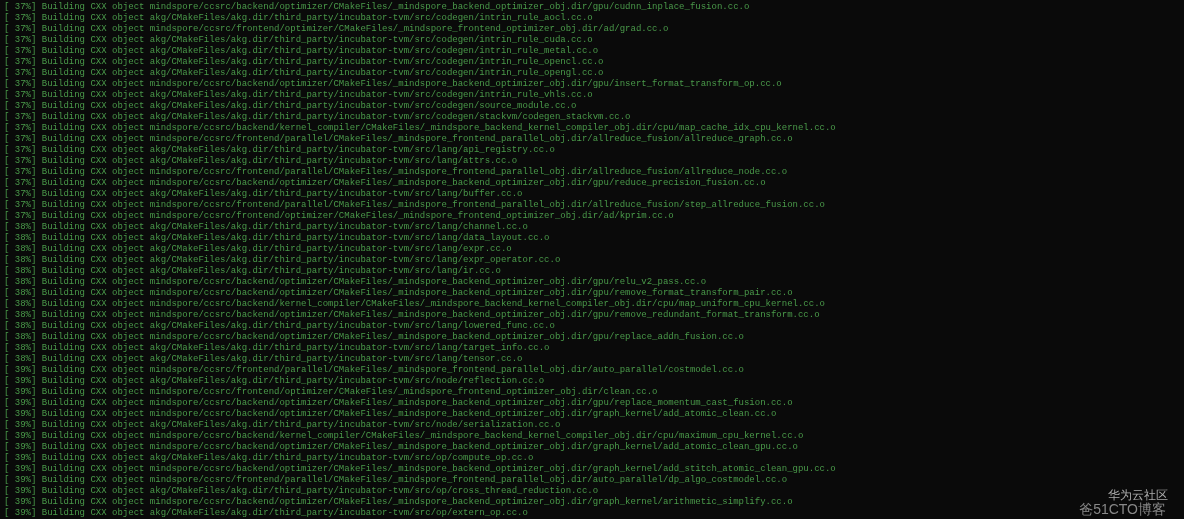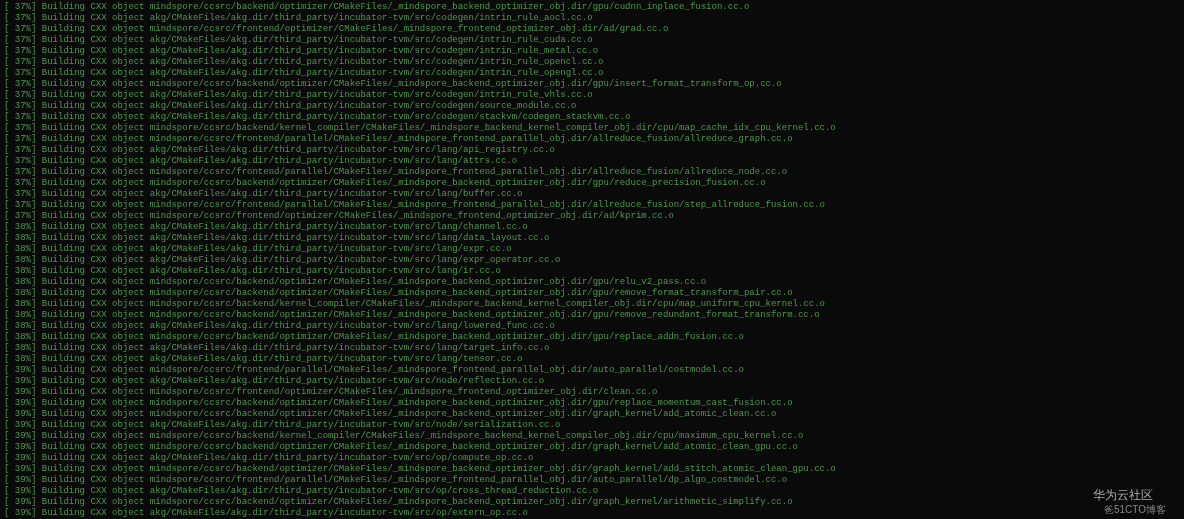--- a/index.html
+++ b/index.html
@@ -13,32 +13,32 @@
     height: 519px;
     overflow: hidden;
     position: relative;
     padding: 2px 4px;
   }
   .line { white-space: nowrap; }
   .pct { color: #4a9a4a; }
   .txt { color: #4a9a4a; margin-top: 28px; }
   .wm-top {
     position: absolute;
-    right: 31px;
+    right: 16px;
     bottom: 18px;
     color: #aaa;
     font-size: 12px;
     font-family: sans-serif;
   }
   .wm-bot {
     position: absolute;
     right: 18px;
     bottom: 4px;
     color: #888;
-    font-size: 10px;
+    font-size: 14px;
     font-family: sans-serif;
   }
 </style>
 </head>
 <body>
 
 <div id="terminal">
     <div class="line"><span class="pct">[ 37%] </span><span class="txt">Building CXX object mindspore/ccsrc/backend/optimizer/CMakeFiles/_mindspore_backend_optimizer_obj.dir/gpu/cudnn_inplace_fusion.cc.o</span></div>
     <div class="line"><span class="pct">[ 37%] </span><span class="txt">Building CXX object akg/CMakeFiles/akg.dir/third_party/incubator-tvm/src/codegen/intrin_rule_aocl.cc.o</span></div>
     <div class="line"><span class="pct">[ 37%] </span><span class="txt">Building CXX object mindspore/ccsrc/frontend/optimizer/CMakeFiles/_mindspore_frontend_optimizer_obj.dir/ad/grad.cc.o</span></div>

